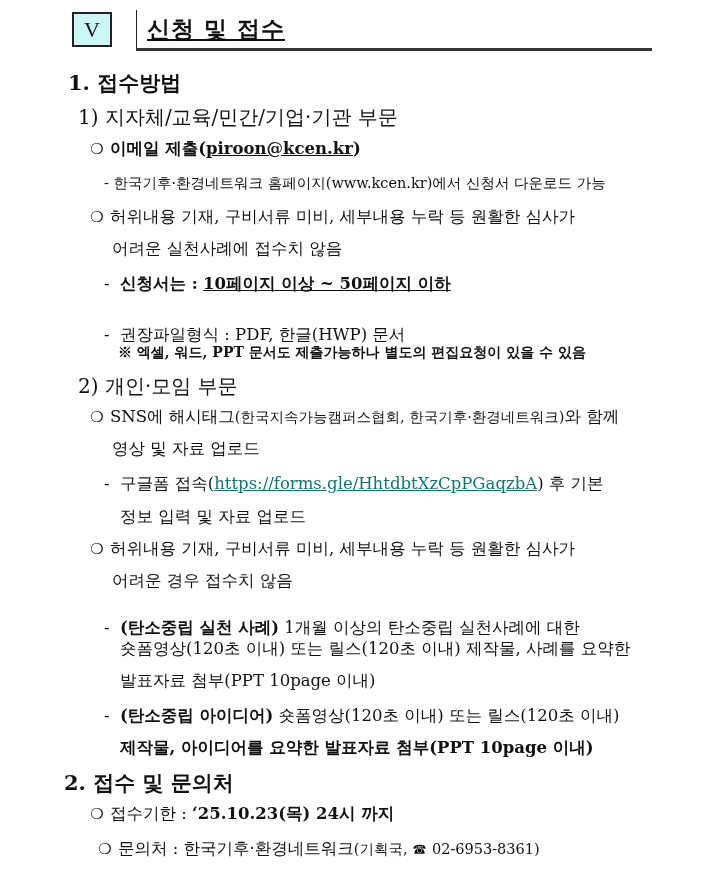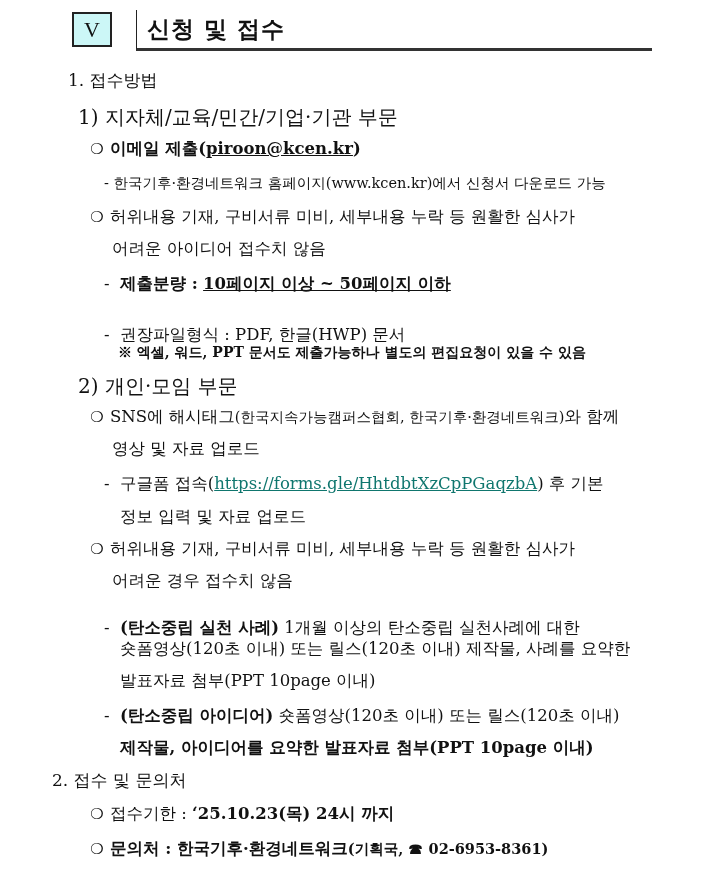--- a/index.html
+++ b/index.html
@@ -15,24 +15,24 @@
       display: flex; align-items: center; justify-content: center;
       font-family: "Liberation Serif", serif; font-size: 22px; color: #111;
     }
     .title-wrap {
       position: absolute; left: 64px; top: 0; right: 0; height: 38px;
       border-left: 1.5px solid #222; border-bottom: 3px solid #333;
     }
     .title {
       position: absolute; left: 10px; top: 4px;
       font-family: "DejaVu Sans", sans-serif; font-weight: bold; font-size: 23px;
-      letter-spacing: 1px; color: #111;
+      letter-spacing: 1px; color: #111; text-decoration: underline;
     }
     .line { position: absolute; font-size: 16.5px; white-space: nowrap; line-height: 1; }
-    .h1 { font-weight: normal; font-size: 17px; }
+    .h1 { font-weight: bold; font-size: 21px; }
     .h2 { font-size: 20px; }
     .bullet { display: inline-block; width: 20px; font-family: "DejaVu Sans", sans-serif; font-size: 15px; }
     .dash { display: inline-block; width: 16px; }
     .bold { font-weight: bold; }
     .u { text-decoration: underline; }
     .link { color: #0f766e; text-decoration: underline; }
     .small { font-size: 14.5px; }
     .note { font-weight: bold; font-size: 14px; }
   </style>
 </head>
@@ -51,24 +51,24 @@
 
 <div class="line" style="left:90px; top:141px;">
   <span class="bullet">❍</span><span class="bold">이메일 제출(</span><span class="bold u">piroon@kcen.kr</span><span class="bold">)</span>
 </div>
 
 <div class="line small" style="left:104px; top:176px;">- 한국기후·환경네트워크 홈페이지(www.kcen.kr)에서 신청서 다운로드 가능</div>
 
 <div class="line" style="left:90px; top:209px; width:580px;">
   <span class="bullet">❍</span><span>허위내용 기재, 구비서류 미비, 세부내용 누락 등 원활한 심사가</span>
 </div>
-<div class="line" style="left:112px; top:241px;">어려운 아이디어 접수치 않음</div>
+<div class="line" style="left:112px; top:241px;">어려운 실천사례에 접수치 않음</div>
 
 <div class="line" style="left:104px; top:276px;">
-  <span class="dash">-</span><span class="bold">제출분량 :</span> <span class="bold u">10페이지 이상 ~ 50페이지 이하</span>
+  <span class="dash">-</span><span class="bold">신청서는 :</span> <span class="bold u">10페이지 이상 ~ 50페이지 이하</span>
 </div>
 
 <div class="line" style="left:104px; top:311px;margin-top:16px;">
   <span class="dash">-</span><span>권장파일형식 : PDF, 한글(HWP) 문서</span>
 </div>
 
 <div class="line note" style="left:118px; top:345px;">※ 엑셀, 워드, PPT 문서도 제출가능하나 별도의 편집요청이 있을 수 있음</div>
 
 <div class="line h2" style="left:78px; top:376px;">2) 개인·모임 부문</div>
 
@@ -91,21 +91,21 @@
   <span class="dash">-</span><span class="bold">(탄소중립 실천 사례)</span> <span>1개월 이상의 탄소중립 실천사례에 대한</span>
 </div>
 <div class="line" style="left:120px; top:641px;">숏폼영상(120초 이내) 또는 릴스(120초 이내) 제작물, 사례를 요약한</div>
 <div class="line" style="left:120px; top:673px;">발표자료 첨부(PPT 10page 이내)</div>
 
 <div class="line" style="left:104px; top:708px;">
   <span class="dash">-</span><span class="bold">(탄소중립 아이디어)</span> <span>숏폼영상(120초 이내) 또는 릴스(120초 이내)</span>
 </div>
 <div class="line" style="left:120px; top:740px;font-weight:bold;">제작물, 아이디어를 요약한 발표자료 첨부(PPT 10page 이내)</div>
 
-<div class="line h1" style="left:52px; top:772px;text-align:right;">2. 접수 및 문의처</div>
+<div class="line h1" style="left:64px; top:772px;text-align:right;">2. 접수 및 문의처</div>
 
 <div class="line" style="left:90px; top:806px;">
   <span class="bullet">❍</span><span>접수기한 :</span> <span class="bold">‘25.10.23(목) 24시 까지</span>
 </div>
 
-<div class="line" style="left:90px; top:841px;font-weight:bold;">
+<div class="line" style="left:98px; top:841px;">
   <span class="bullet">❍</span><span>문의처 : 한국기후·환경네트워크</span><span class="small">(기획국, </span><span class="small">☎</span> <span class="small">02-6953-8361</span><span class="small">)</span>
 </div>
 
 </body></html>

